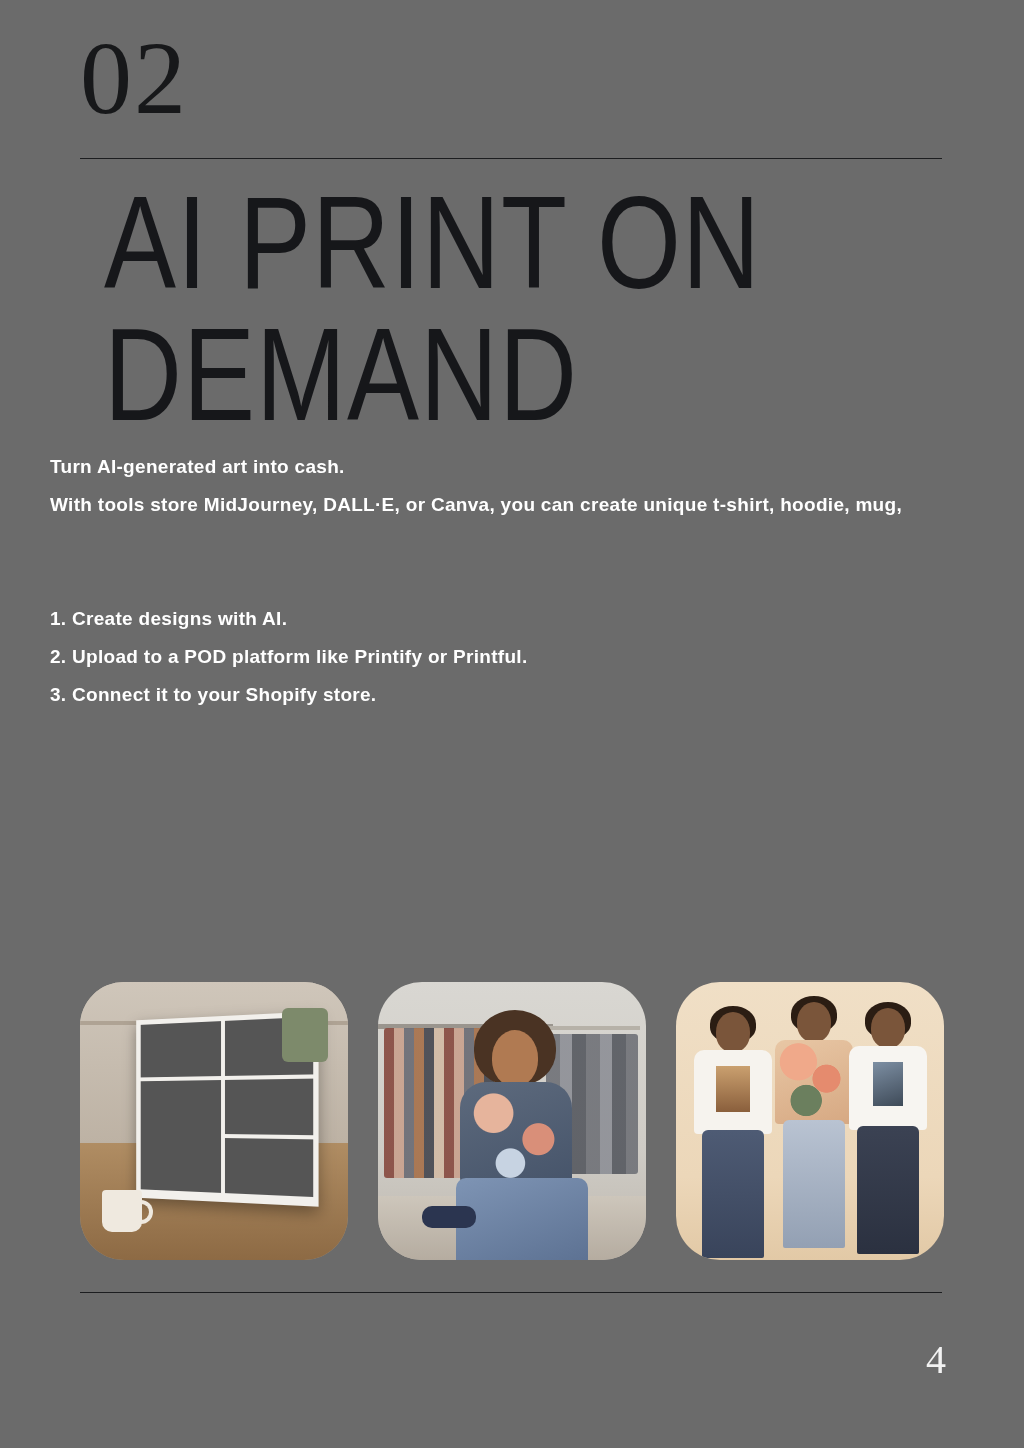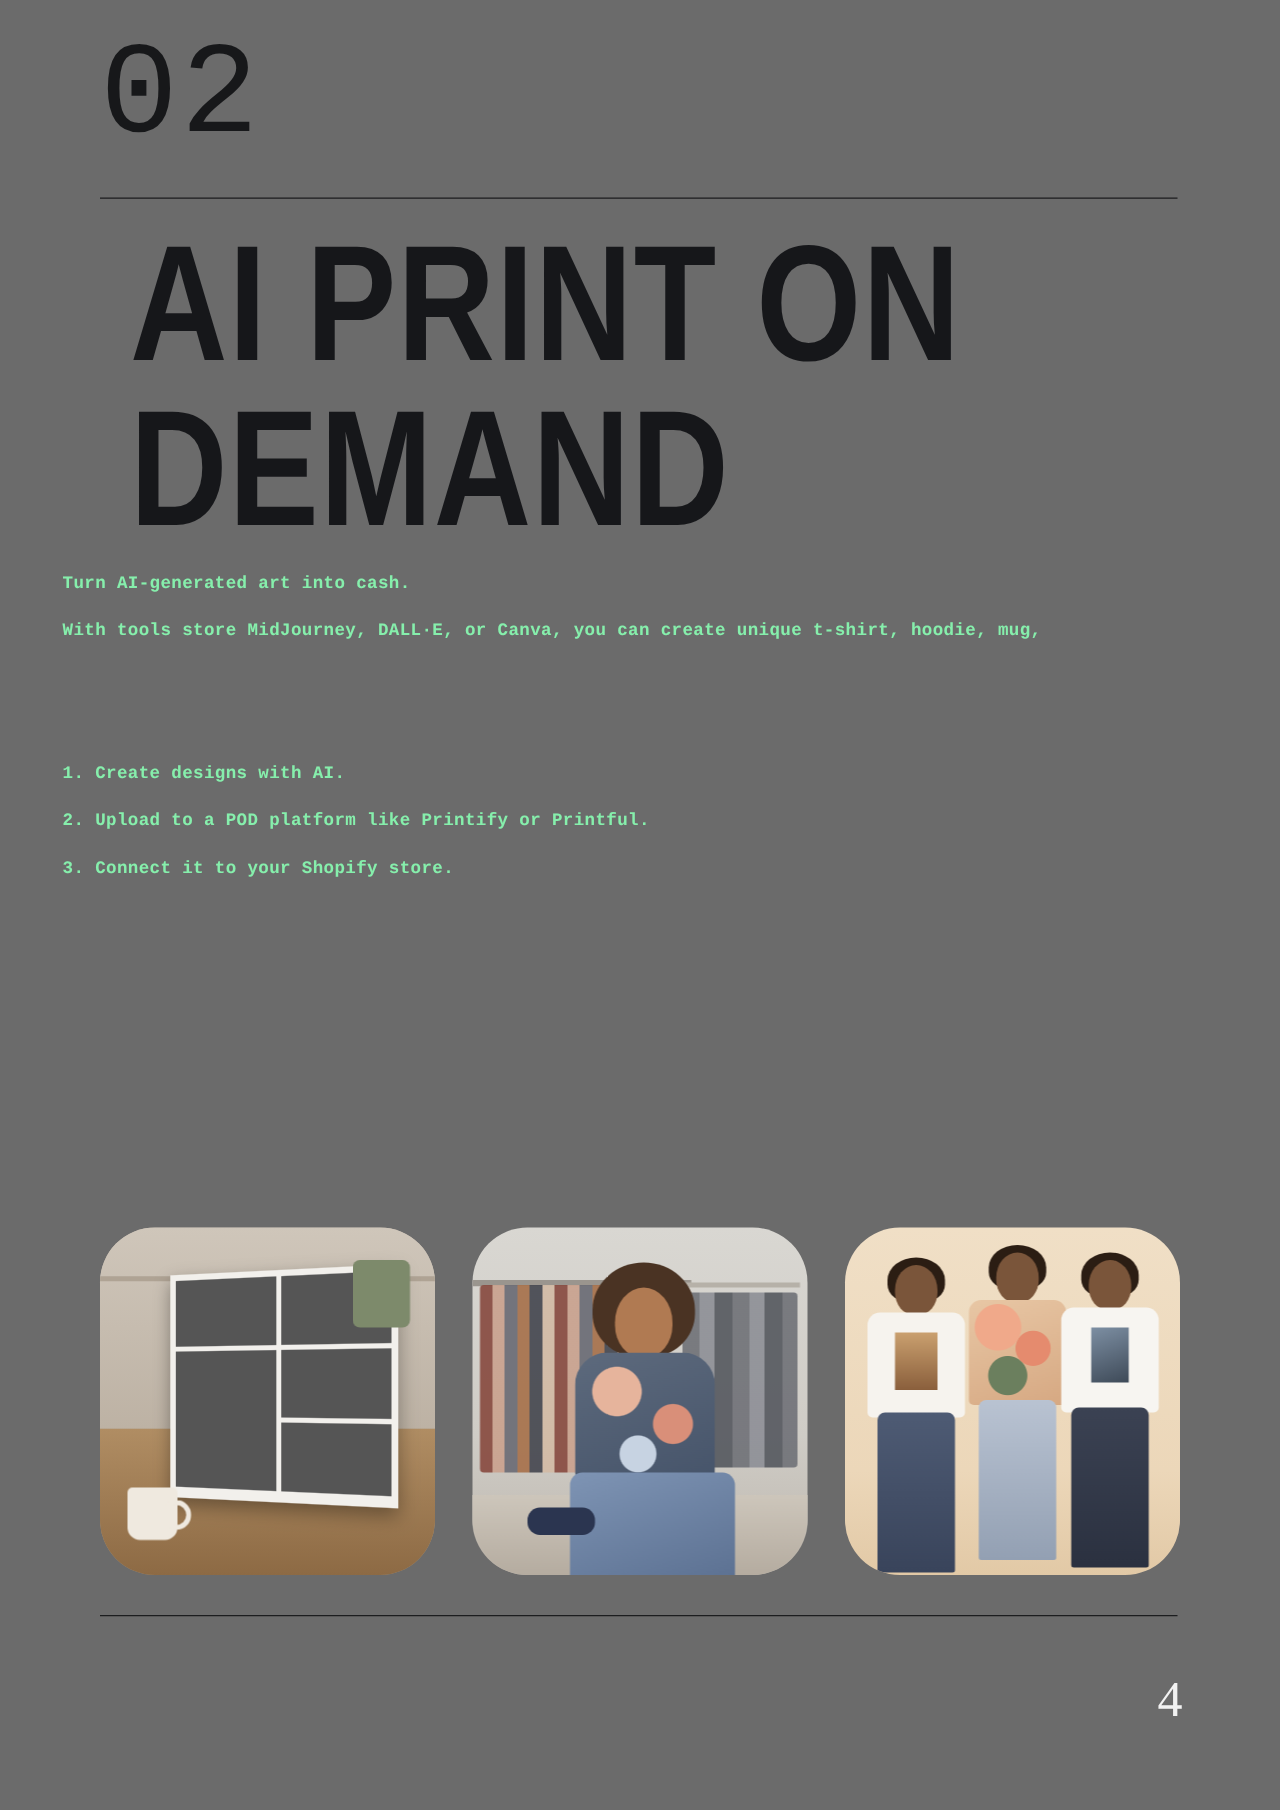--- a/index.html
+++ b/index.html
@@ -19,21 +19,21 @@
     width: 1024px;
     height: 1448px;
     box-sizing: border-box;
   }
 
   
   .section-number {
     position: absolute;
     left: 80px;
     top: 26px;
-    font-family: Liberation Mono, monospace;
+    font-family: Liberation Serif, serif;
     font-size: 104px;
     font-weight: 300;
     letter-spacing: 2px;
     color: #17181a;
     line-height: 1;
   }
 
   .rule-top {
     position: absolute;
     left: 80px;
@@ -44,44 +44,44 @@
   }
 
   
   .title-block {
     position: absolute;
     left: 104px;
     top: 178px;
     width: 860px;
     color: #16171a;
     font-family: "Liberation Sans", sans-serif;
-    font-weight: 700;
+    font-weight: 400;
   }
   .title-line {
     font-size: 108px;
     line-height: 0.98;
     letter-spacing: 1px;
     white-space: nowrap;
     transform: scaleY(1.22);
     transform-origin: left top;
     margin-bottom: 26px;
   }
   .title-line.l2 {
     margin-top: 12px;
   }
 
   
   .body-copy {
     position: absolute;
     left: 50px;
     top: 448px;
     width: 900px;
-    color: #86efac;
-    font-family: Liberation Mono, monospace;
-    font-size: 14px;
+    color: #ffffff;
+    font-family: Liberation Sans, sans-serif;
+    font-size: 19px;
     font-weight: bold;
     letter-spacing: 0.3px;
     line-height: 38px;
   }
   .body-copy p {
     margin: 0;
   }
   .spacer-sm { height: 38px; }
   .spacer-lg { height: 76px; }
 

